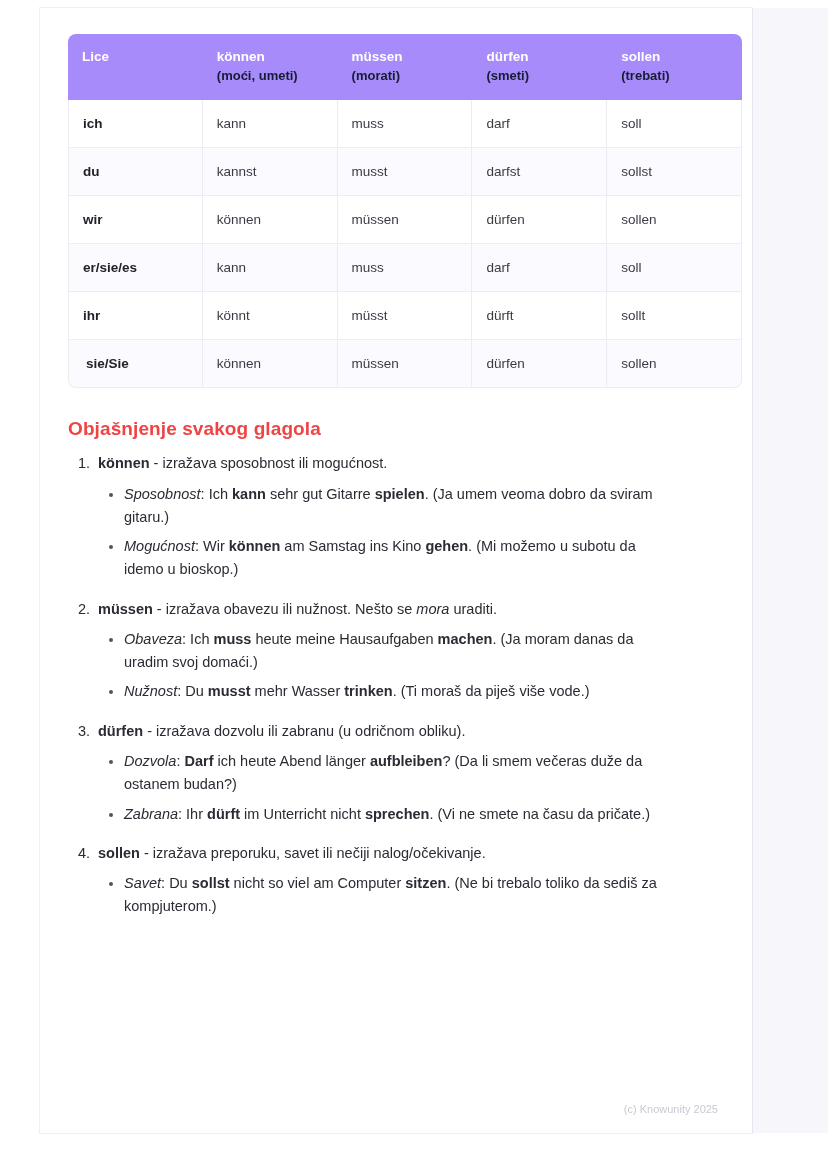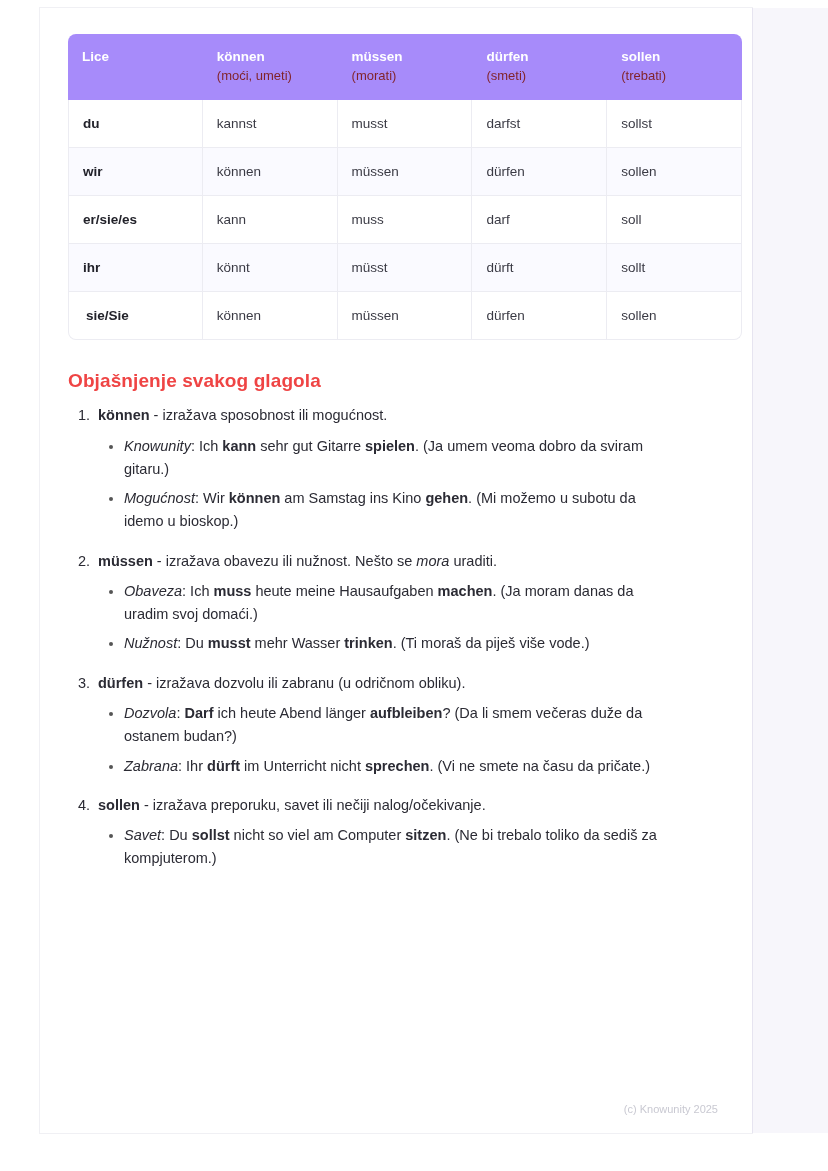--- a/index.html
+++ b/index.html
@@ -56,23 +56,23 @@
     padding: 13px 14px 15px 14px;
     font-weight: bold;
     font-size: 13.5px;
     line-height: 1.45;
     border: none;
   }
   table.conj th:first-child { border-top-left-radius: 8px; }
   table.conj th:last-child  { border-top-right-radius: 8px; }
   table.conj th .sub {
     display: block;
-    font-weight: normal;
+    font-weight: bold;
     font-size: 13px;
-    color: #7f1d1d;
+    color: #0f172a;
     opacity: .95;
   }
   table.conj td {
     padding: 16px 14px;
     border-bottom: 1px solid #ececf2;
     border-right: 1px solid #ececf2;
     color: #3a3a44;
     font-size: 13.5px;
     background: #ffffff;
     vertical-align: middle;
@@ -154,20 +154,27 @@
             <span class="sub">(smeti)</span>
           </th>
           <th>
             <span>sollen</span>
             <span class="sub">(trebati)</span>
           </th>
         </tr>
       </thead>
       <tbody>
         <tr>
+          <td>ich</td>
+          <td>kann</td>
+          <td>muss</td>
+          <td>darf</td>
+          <td>soll</td>
+        </tr>
+        <tr>
           <td>du</td>
           <td>kannst</td>
           <td>musst</td>
           <td>darfst</td>
           <td>sollst</td>
         </tr>
         <tr>
           <td>wir</td>
           <td>können</td>
           <td>müssen</td>
@@ -197,21 +204,21 @@
         </tr>
       </tbody>
     </table>
 
     <h2 class="section-title">Objašnjenje svakog glagola</h2>
 
     <ol class="verbs">
       <li>
         <span class="lead"><b>können</b> - izražava sposobnost ili mogućnost.</span>
         <ul class="examples">
-          <li><i>Knowunity</i>: Ich <b>kann</b> sehr gut Gitarre <b>spielen</b>. (Ja umem veoma dobro da sviram gitaru.)</li>
+          <li><i>Sposobnost</i>: Ich <b>kann</b> sehr gut Gitarre <b>spielen</b>. (Ja umem veoma dobro da sviram gitaru.)</li>
           <li><i>Mogućnost</i>: Wir <b>können</b> am Samstag ins Kino <b>gehen</b>. (Mi možemo u subotu da idemo u bioskop.)</li>
         </ul>
       </li>
       <li>
         <span class="lead"><b>müssen</b> - izražava obavezu ili nužnost. Nešto se <i>mora</i> uraditi.</span>
         <ul class="examples">
           <li><i>Obaveza</i>: Ich <b>muss</b> heute meine Hausaufgaben <b>machen</b>. (Ja moram danas da uradim svoj domaći.)</li>
           <li><i>Nužnost</i>: Du <b>musst</b> mehr Wasser <b>trinken</b>. (Ti moraš da piješ više vode.)</li>
         </ul>
       </li>

